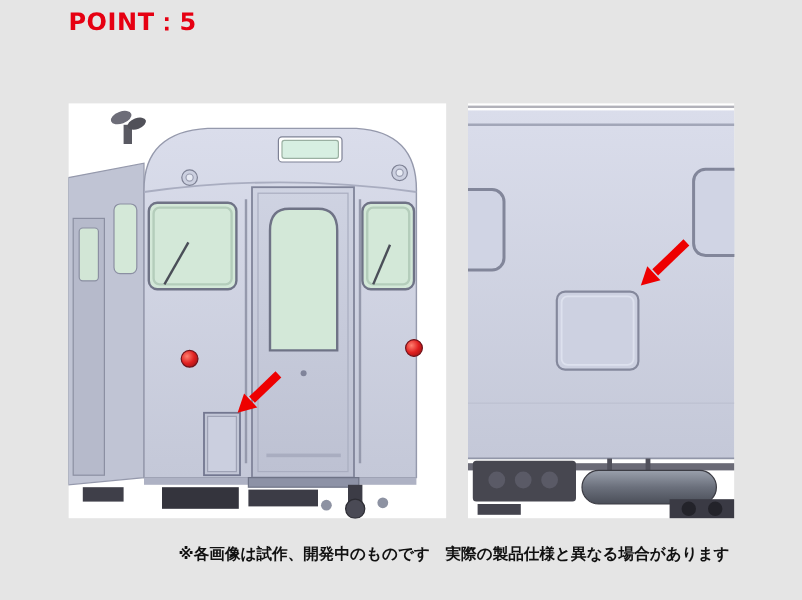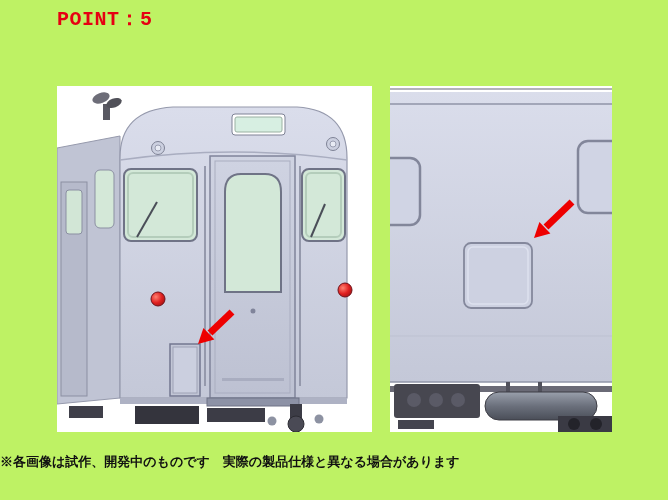--- a/index.html
+++ b/index.html
@@ -1,37 +1,37 @@
 <!DOCTYPE html>
 <html><head>
 <meta charset="utf-8">
 <style>
   * { margin: 0; padding: 0; box-sizing: border-box; }
   html, body {
     width: 668px; height: 500px;
     background: #ffffff;
     font-family: "DejaVu Sans", "Liberation Sans", sans-serif;
   }
-  .page { position: relative; width: 668px; height: 500px; background: #bef264; overflow: hidden; font-family: Liberation Mono, monospace; }
+  .page { position: relative; width: 668px; height: 500px; background: #e5e5e5; overflow: hidden; }
 
   .point-title {
     position: absolute; left: 57px; top: 5px;
     font-size: 20px; font-weight: 800; color: #e60012; letter-spacing: 0.5px;
   }
   .description {
     position: absolute; left: 57px; top: 31px;
     font-size: 14px; font-weight: 700; color: #111; line-height: 22px;
     white-space: nowrap;
   }
   .fig { position: absolute; }
   .fig-front { left: 57px; top: 86px; width: 315px; height: 346px; }
   .fig-side  { left: 390px; top: 86px; width: 222px; height: 346px; }
   .footer-note {
     position: absolute; left: 0; top: 453px; width: 608px;
-    text-align: left; font-size: 13px; font-weight: 700; color: #111;
+    text-align: right; font-size: 13px; font-weight: 700; color: #111;
     white-space: nowrap;
   }
 </style>
 </head>
 <body>
 
 <div class="page">
 
   <div class="point-title">POINT：5</div>
 

